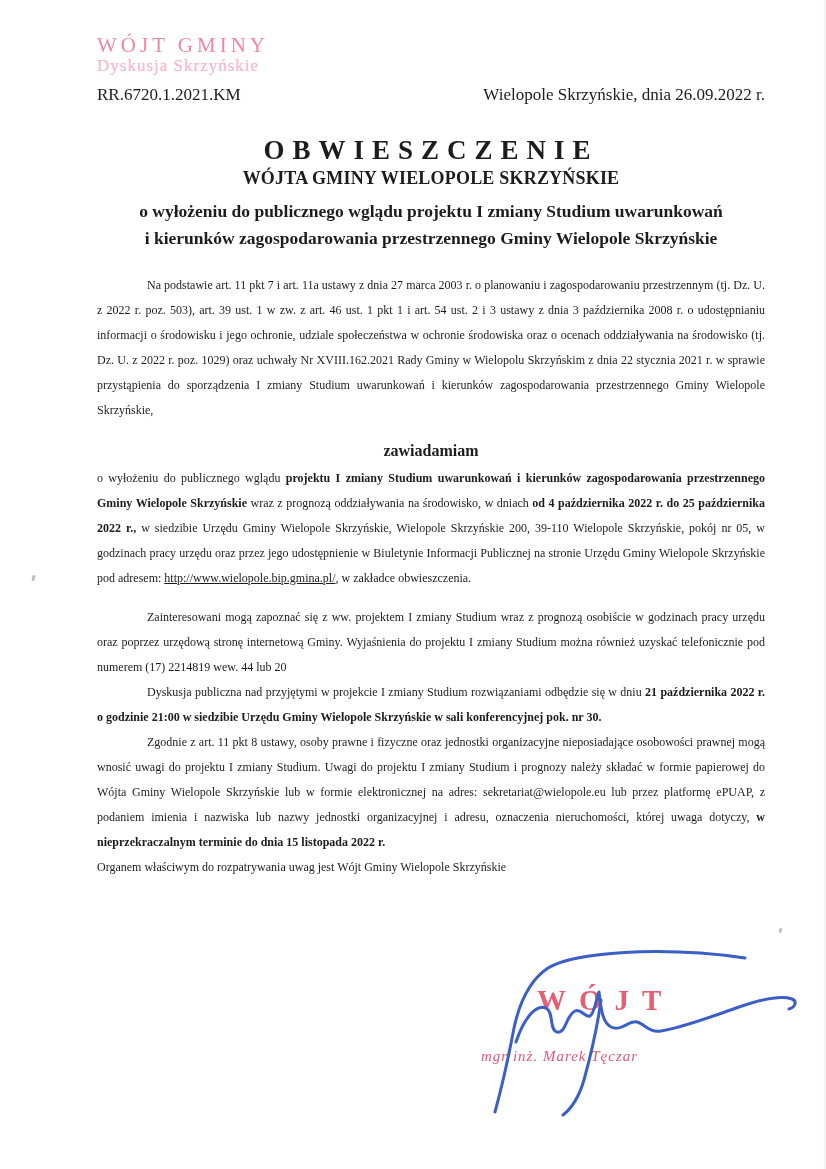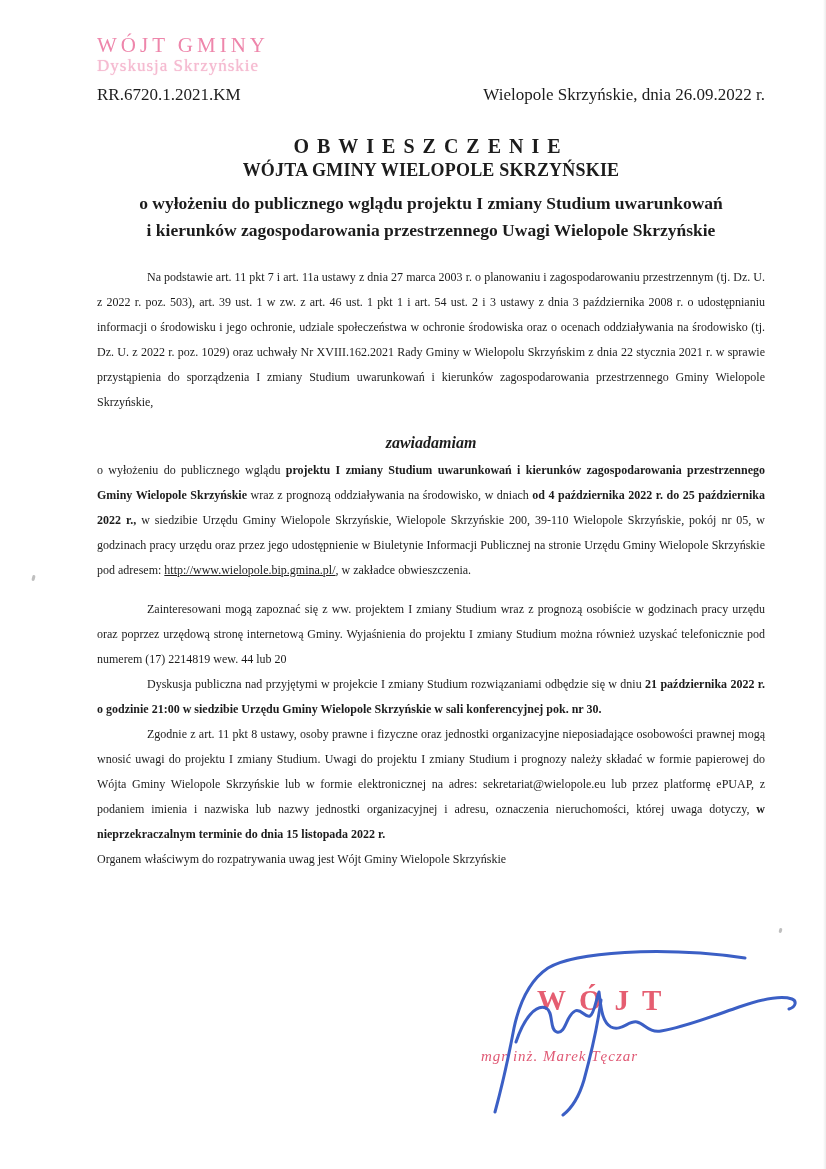--- a/index.html
+++ b/index.html
@@ -26,29 +26,29 @@
   }
   .pink2{
     color:var(--stamp-pink-light,#f3abc6);
     font-size:17px;letter-spacing:1px;opacity:.8;
     text-shadow:0 0 1px var(--stamp-pink-light,#f3abc6);
   }
 
   .ref-row{display:flex;justify-content:space-between;font-size:17px;margin-top:6px;}
 
   .title-block{text-align:center;margin-top:30px;}
-  .title-main{font-size:20px;font-weight:bold;letter-spacing:8px;}
+  .title-main{font-size:27px;font-weight:bold;letter-spacing:8px;}
   .title-issuer{font-size:18px;font-weight:bold;margin-top:2px;letter-spacing:.2px;}
   .title-subject{font-size:17.5px;font-weight:bold;line-height:27px;margin-top:9px;}
 
   #doc-body{margin-top:21px;}
   .para{font-size:12px;line-height:25px;text-align:justify;}
   .para.indent{text-indent:50px;}
   .para.gap{margin-top:14px;}
-  .para-heading{font-size:16px;line-height:25px;font-weight:bold;text-align:center;margin:15px 0 3px 0;font-style:italic;}
+  .para-heading{font-size:16px;line-height:25px;font-weight:bold;text-align:center;margin:15px 0 3px 0;}
   .b{font-weight:bold;}
   .u{text-decoration:underline;}
 
   
   .signature-area{position:absolute;left:455px;top:940px;width:360px;height:200px;}
   .stamp-wojt{
     position:absolute;left:82px;top:44px;
     color:var(--seal-red,#e2485e);
     font-size:29px;font-weight:bold;letter-spacing:13px;
     opacity:.88;white-space:nowrap;
@@ -80,21 +80,21 @@
     <div class="ref-row">
       <span>RR.6720.1.2021.KM</span>
       <span>Wielopole Skrzyńskie, dnia 26.09.2022 r.</span>
     </div>
 
     <div class="title-block">
       <div class="title-main">OBWIESZCZENIE</div>
       <div class="title-issuer">WÓJTA GMINY WIELOPOLE SKRZYŃSKIE</div>
       <div class="title-subject">
         <div>o wyłożeniu do publicznego wglądu projektu I zmiany Studium uwarunkowań</div>
-        <div>i kierunków zagospodarowania przestrzennego Uwagi Wielopole Skrzyńskie</div>
+        <div>i kierunków zagospodarowania przestrzennego Gminy Wielopole Skrzyńskie</div>
       </div>
     </div>
 
     <div id="doc-body">
         <div class="para indent"><span>Na podstawie art. 11 pkt 7 i art. 11a ustawy z dnia 27 marca 2003 r. o planowaniu i zagospodarowaniu przestrzennym (tj. Dz. U. z 2022 r. poz. 503), art. 39 ust. 1 w zw. z art. 46 ust. 1 pkt 1 i art. 54 ust. 2 i 3 ustawy z dnia 3 października 2008 r. o udostępnianiu informacji o środowisku i jego ochronie, udziale społeczeństwa w ochronie środowiska oraz o ocenach oddziaływania na środowisko (tj. Dz. U. z 2022 r. poz. 1029) oraz uchwały Nr XVIII.162.2021 Rady Gminy w Wielopolu Skrzyńskim z dnia 22 stycznia 2021 r. w sprawie przystąpienia do sporządzenia I zmiany Studium uwarunkowań i kierunków zagospodarowania przestrzennego Gminy Wielopole Skrzyńskie,</span></div>
         <div class="para-heading"><span>zawiadamiam</span></div>
         <div class="para"><span>o wyłożeniu do publicznego wglądu </span><span class="b">projektu I zmiany Studium uwarunkowań i kierunków zagospodarowania przestrzennego Gminy Wielopole Skrzyńskie</span><span> wraz z prognozą oddziaływania na środowisko, w dniach </span><span class="b">od 4 października 2022 r. do 25 października 2022 r.,</span><span> w siedzibie Urzędu Gminy Wielopole Skrzyńskie, Wielopole Skrzyńskie 200, 39-110 Wielopole Skrzyńskie, pokój nr 05, w godzinach pracy urzędu oraz przez jego udostępnienie w Biuletynie Informacji Publicznej na stronie Urzędu Gminy Wielopole Skrzyńskie pod adresem: </span><span class="u">http://www.wielopole.bip.gmina.pl/</span><span>, w zakładce obwieszczenia.</span></div>
         <div class="para indent gap"><span>Zainteresowani mogą zapoznać się z ww. projektem I zmiany Studium wraz z prognozą osobiście w godzinach pracy urzędu oraz poprzez urzędową stronę internetową Gminy. Wyjaśnienia do projektu I zmiany Studium można również uzyskać telefonicznie pod numerem (17) 2214819 wew. 44 lub 20</span></div>
         <div class="para indent"><span>Dyskusja publiczna nad przyjętymi w projekcie I zmiany Studium rozwiązaniami odbędzie się w dniu </span><span class="b">21 października 2022 r. o godzinie 21:00 w siedzibie Urzędu Gminy Wielopole Skrzyńskie w sali konferencyjnej pok. nr 30.</span></div>
         <div class="para indent"><span>Zgodnie z art. 11 pkt 8 ustawy, osoby prawne i fizyczne oraz jednostki organizacyjne nieposiadające osobowości prawnej mogą wnosić uwagi do projektu I zmiany Studium. Uwagi do projektu I zmiany Studium i prognozy należy składać w formie papierowej do Wójta Gminy Wielopole Skrzyńskie lub w formie elektronicznej na adres: sekretariat@wielopole.eu lub przez platformę ePUAP, z podaniem imienia i nazwiska lub nazwy jednostki organizacyjnej i adresu, oznaczenia nieruchomości, której uwaga dotyczy, </span><span class="b">w nieprzekraczalnym terminie do dnia 15 listopada 2022 r.</span></div>

